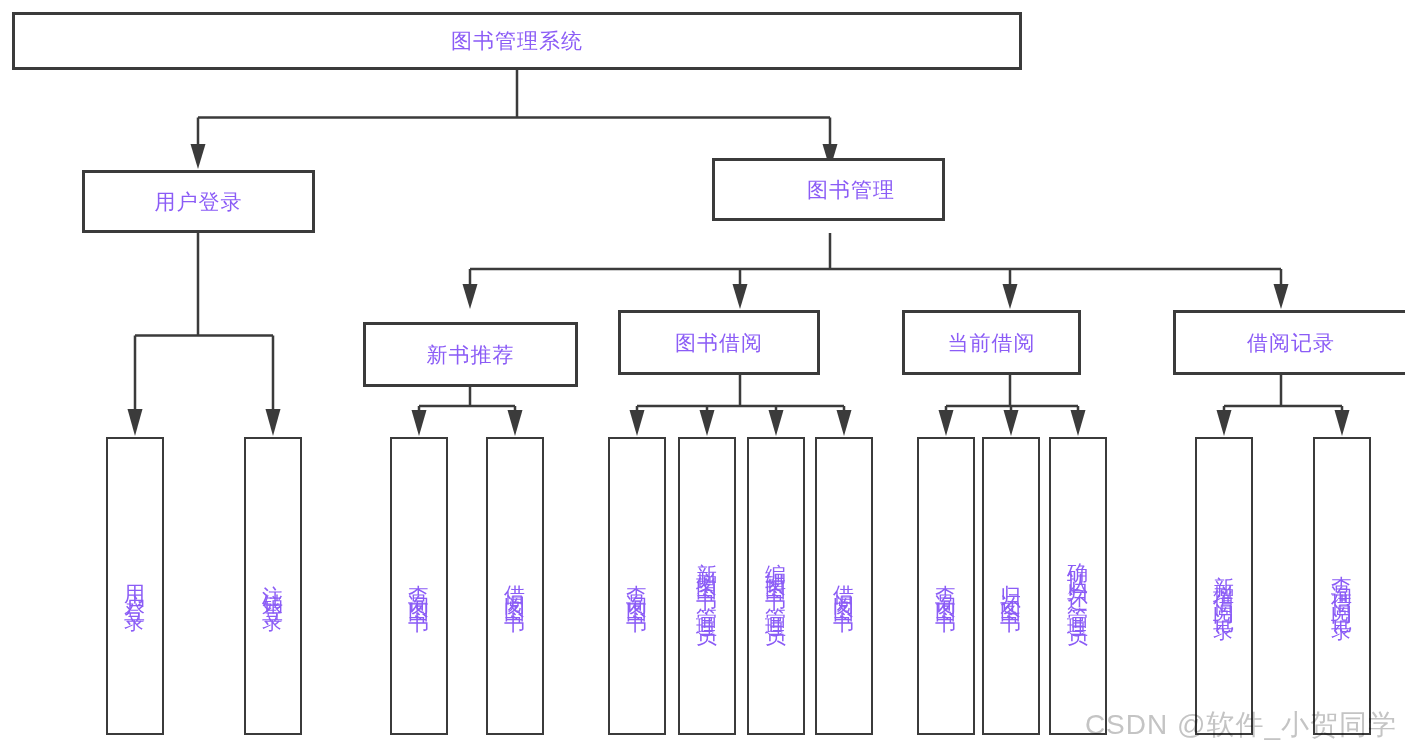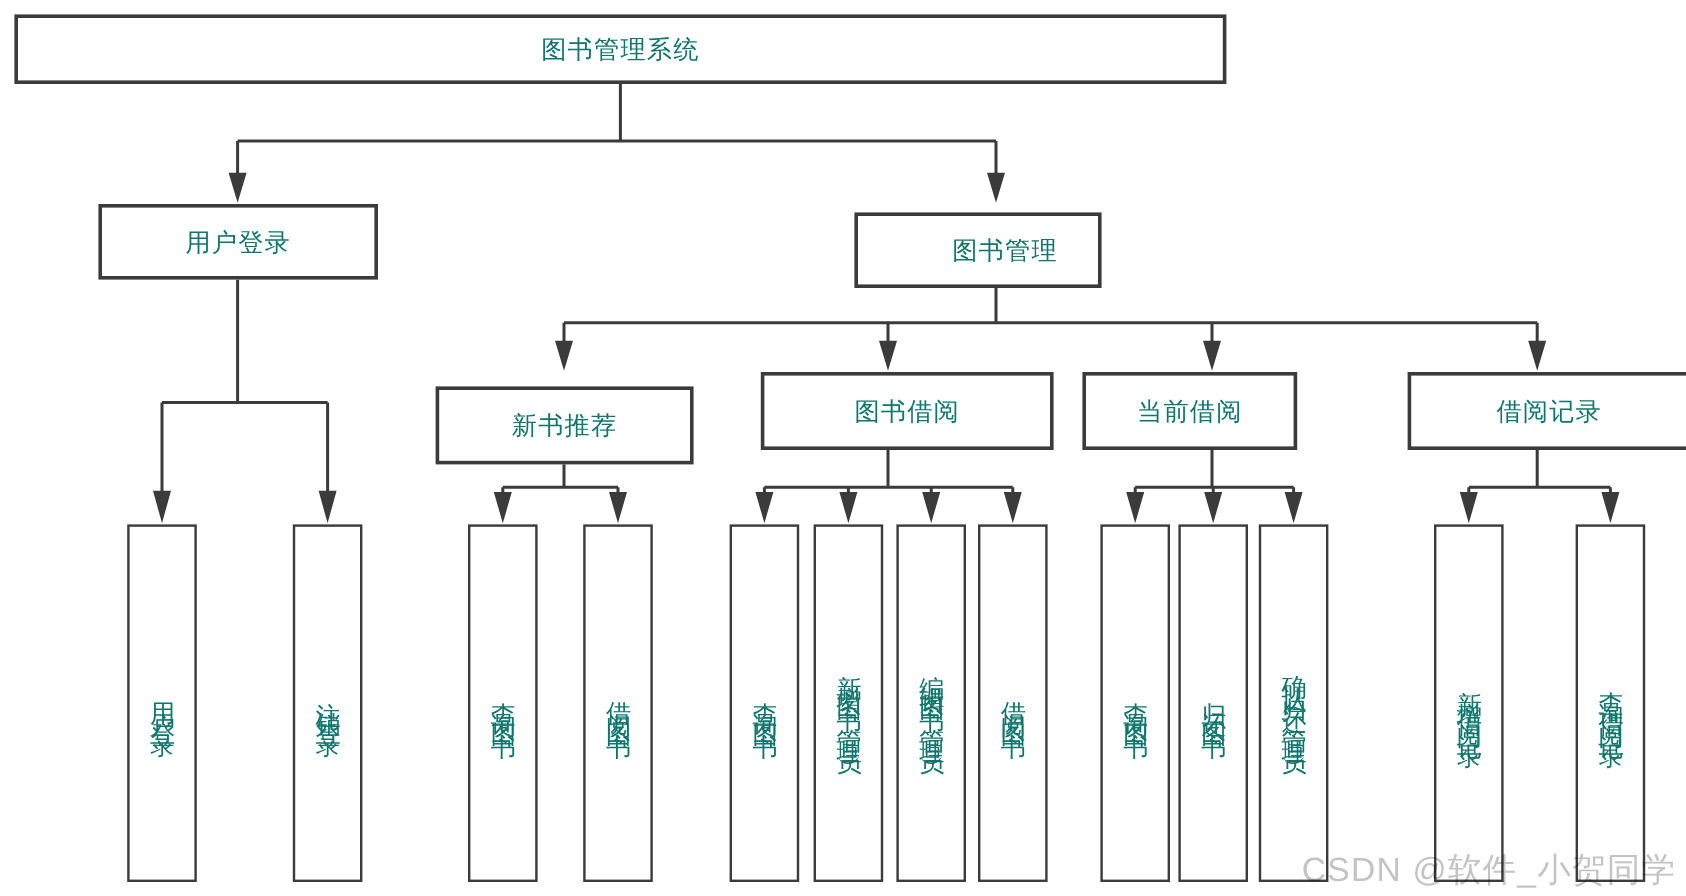--- a/index.html
+++ b/index.html
@@ -10,37 +10,37 @@
     font-family:"Liberation Sans","DejaVu Sans",sans-serif;
     overflow:hidden;
   }
   #wires{position:absolute;left:0;top:0;z-index:1;}
   .box{
     position:absolute;
     background:#ffffff;
     border:3px solid #3b3b3b;
     box-sizing:border-box;
     display:flex;align-items:center;justify-content:center;
-    color:#0f766e;
+    color:#8b5cf6;
     z-index:2;
   }
   .box .lbl{font-size:21px;letter-spacing:1px;white-space:nowrap;}
   .leaf{border-width:2.5px;}
   .leaf .lbl{
     writing-mode:vertical-rl;
     letter-spacing:9px;
     font-size:21px;
     line-height:1;
   }
   
   #root   {left:12px;  top:12px;  width:1010px; height:58px;}
   #l2-a   {left:82px;  top:170px; width:233px;  height:63px;}
-  #l2-b   {left:712px; top:177px; width:206px;  height:63px;padding-left:45px;}
+  #l2-b   {left:712px; top:158px; width:233px;  height:63px;padding-left:45px;}
   #l3-a   {left:363px; top:310px; width:215px;  height:65px;margin-top:12px;}
-  #l3-b   {left:634px; top:310px; width:244px;  height:65px;}
+  #l3-b   {left:618px; top:310px; width:202px;  height:65px;}
   #l3-c   {left:902px; top:310px; width:179px;  height:65px;}
   #l3-d   {left:1173px;top:310px; width:236px;  height:65px;}
   .leaf   {top:437px; width:58px; height:298px;}
   #lf-a1{left:106px;} #lf-a2{left:244px;}
   #lf-b1{left:390px;} #lf-b2{left:486px;}
   #lf-c1{left:608px;} #lf-c2{left:678px;} #lf-c3{left:747px;} #lf-c4{left:815px;}
   #lf-d1{left:917px;} #lf-d2{left:982px;} #lf-d3{left:1049px;}
   #lf-e1{left:1195px;}#lf-e2{left:1313px;}
   #watermark{
     position:absolute;

